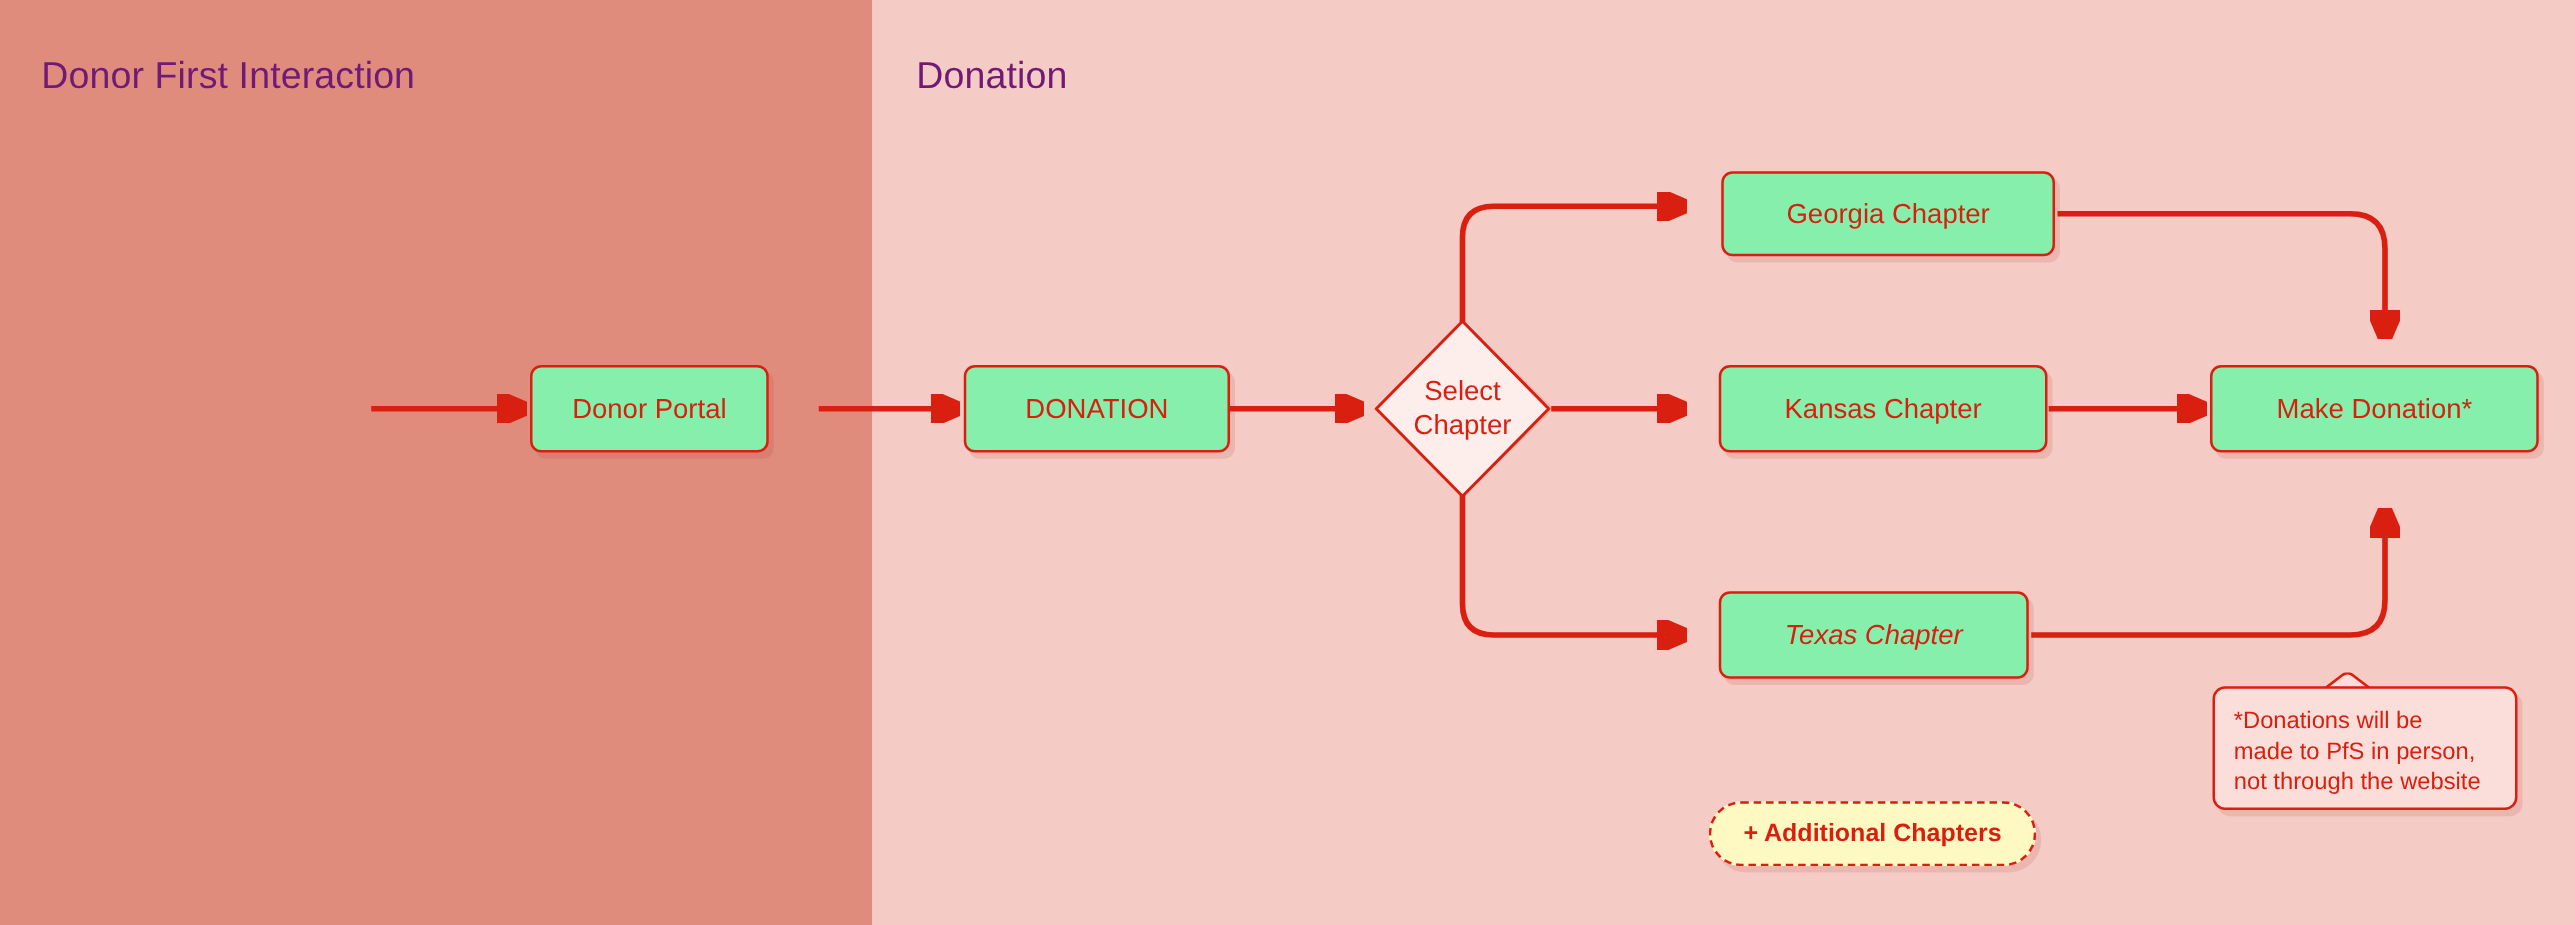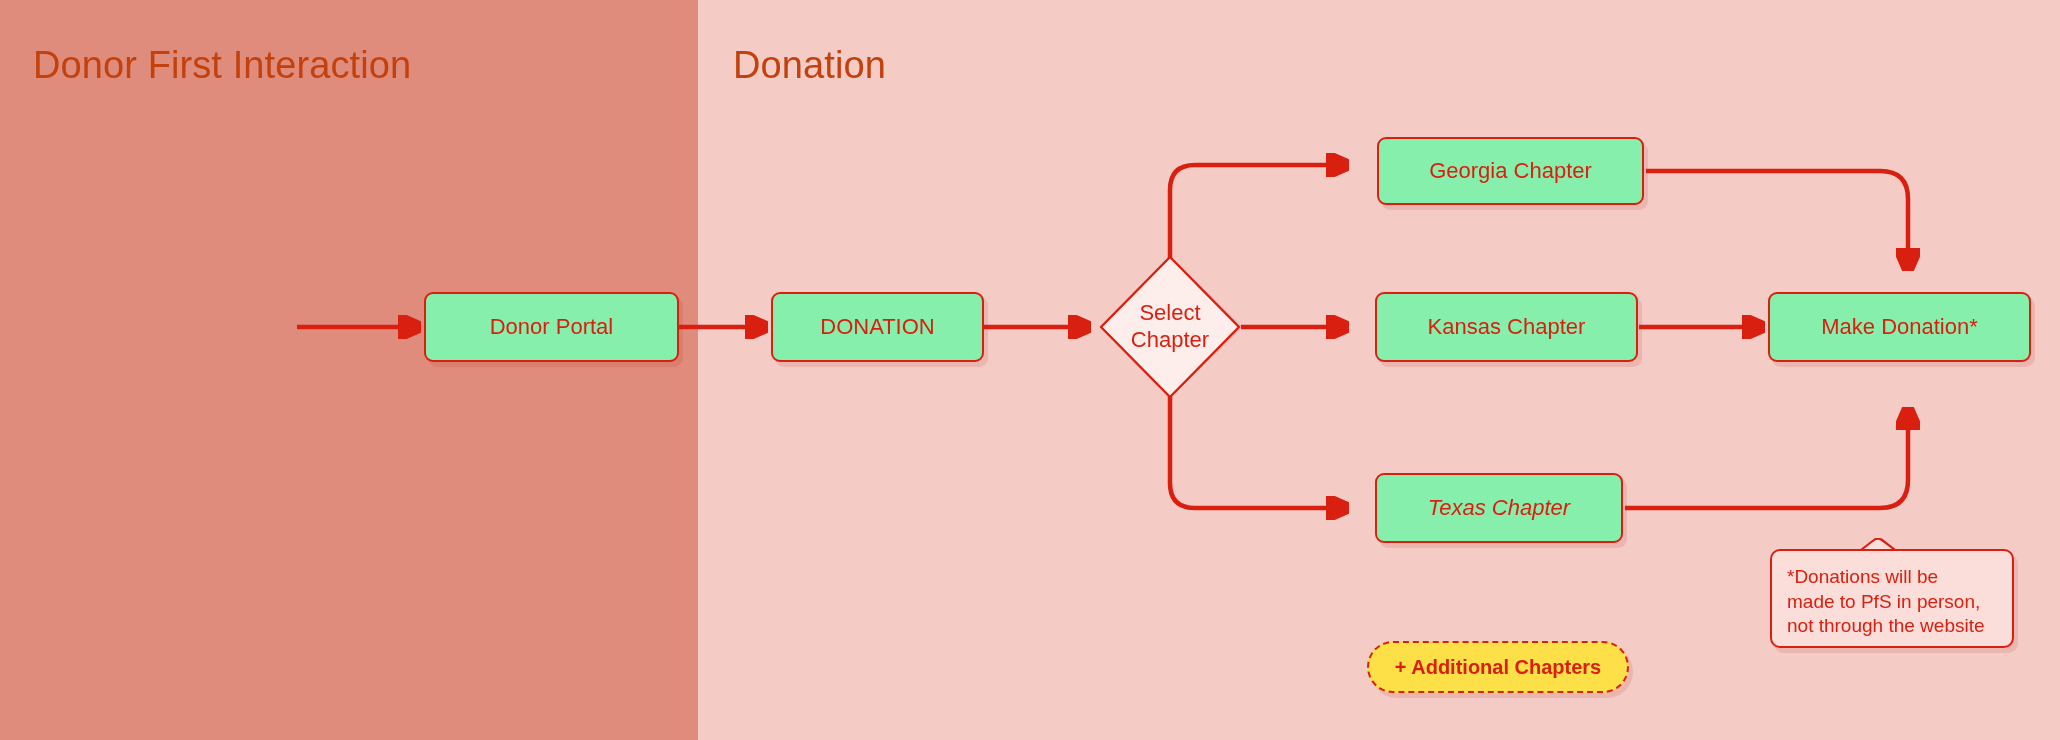--- a/index.html
+++ b/index.html
@@ -23,22 +23,22 @@
     position: absolute;
     top: 0;
     height: 740px;
   }
   .lane-left  { left: 0px;   width: 698px;  background: #E08C7D; }
   .lane-right { left: 698px; width: 1362px; background: #F4CBC5; }
 
   .lane-title {
     position: absolute;
     top: 44px;
-    font-size: 38px;
-    color: #c2410c;
+    font-size: 30px;
+    color: #701a75;
     letter-spacing: .1px;
     white-space: nowrap;
   }
   .lane-title-left  { left: 33px; }
   .lane-title-right { left: 733px; }
 
   
   #wires {
     position: absolute;
     left: 0; top: 0;
@@ -82,21 +82,21 @@
     font-size: 22px;
     line-height: 1.22;
     text-align: center;
     white-space: pre-line;
   }
 
   
   .pill {
     position: absolute;
     box-sizing: border-box;
-    background: #fde047;
+    background: #fef9c3;
     border: 2px dashed #D91F0F;
     border-radius: 999px;
     color: #D91F0F;
     font-size: 20px;
     font-weight: bold;
     display: flex;
     align-items: center;
     justify-content: center;
     box-shadow: 4px 5px 0 rgba(170,45,30,.13);
   }
@@ -179,21 +179,21 @@
     <g>
       <path d="M 1639 327 L 1762 327" marker-end="url(#ah)"></path>
     </g>
 
     <g>
       <path d="M 1625 508 L 1880 508 Q 1908 508 1908 480 L 1908 410" marker-end="url(#ah)"></path>
     </g>
   </svg>
 
 
-  <div class="node" style="left:424px; top:292px; width:255px; height:70px;">
+  <div class="node" style="left:424px; top:292px; width:191px; height:70px;">
     <span>Donor Portal</span>
   </div>
 
   <div class="node" style="left:771px; top:292px; width:213px; height:70px;">
     <span>DONATION</span>
   </div>
 
   <div class="diamond-wrap" style="left:1093px; top:252px; width:154px; height:150px;">
     <svg class="diamond-shape" viewBox="0 0 154 150" preserveAspectRatio="none">
       <path d="M 81 8 L 150 75 L 81 142 L 12 75 Z" fill="rgba(170,45,30,.13)" stroke="none"></path>

